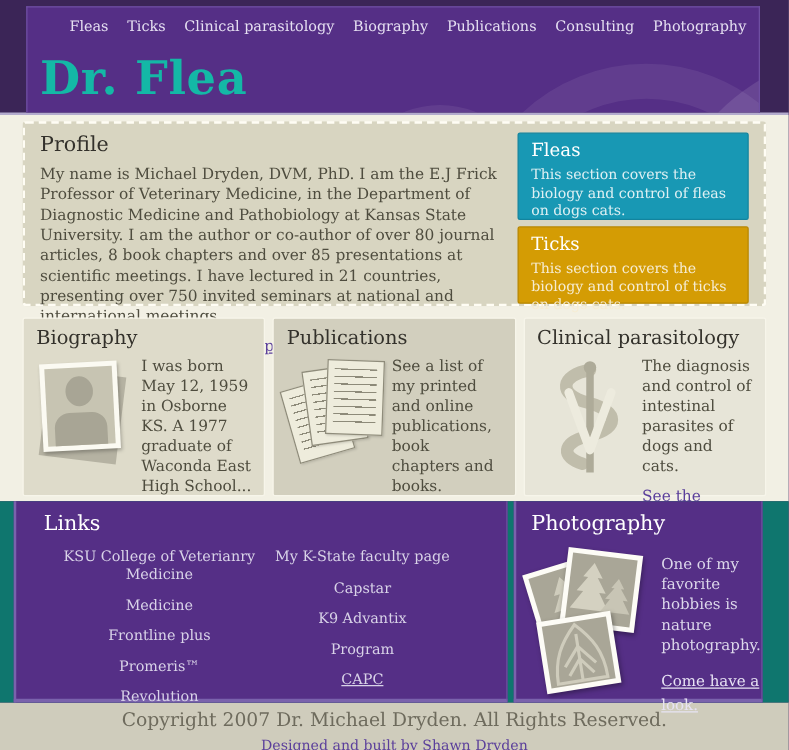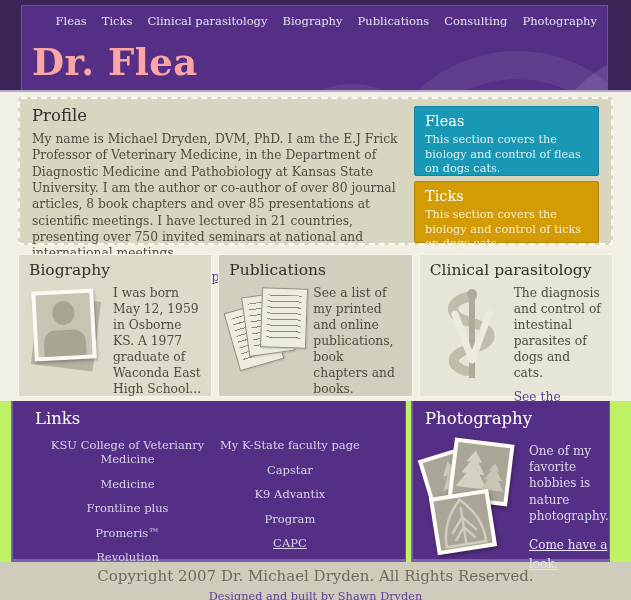--- a/index.html
+++ b/index.html
@@ -19,21 +19,21 @@
   .arc.a1{width:150px;height:150px;left:255px;top:78px;border-width:16px;}
   .arc.a2{width:290px;height:290px;left:350px;top:45px;border-width:28px;}
   .arc.a3{width:330px;height:330px;left:505px;top:35px;border-width:32px;background:rgba(255,255,255,0.04);}
   .main-nav{
     position:absolute;top:8px;right:10px;display:flex;gap:15px;
     font-size:11.5px;color:#e6e0f2;z-index:5;
   }
   .main-nav span{cursor:pointer;white-space:nowrap;}
   .logo{
     position:absolute;left:10px;bottom:6px;z-index:5;
-    font-size:37px;font-weight:bold;color:#fca5a5;letter-spacing:0.5px;
+    font-size:37px;font-weight:bold;color:#14b8a6;letter-spacing:0.5px;
   }
   
   .main-area{height:309px;background:#f2f0e4;box-sizing:border-box;padding:5px 18px 0 18px;}
   .profile-box{
     position:relative;height:148px;box-sizing:border-box;
     background:#d8d5c1;border:2px dashed #fffdf4;border-radius:3px;
     padding:5px 12px;
   }
   .profile-box h2{margin:2px 0 6px 0;font-size:16.5px;font-weight:normal;color:#33312b;}
   .profile-box p{margin:0;width:372px;font-size:12.3px;line-height:1.33;color:#4e4c3e;}
@@ -79,21 +79,21 @@
     position:absolute;width:44px;height:58px;background:#eeecdc;border:1px solid #8f8c7b;
     box-shadow:1px 1px 2px rgba(0,0,0,0.15);
   }
   .paper .lines{margin:6px 5px;height:44px;background:repeating-linear-gradient(180deg,#8d8a79 0 1px,transparent 1px 6px);}
   .paper.p1{left:2px;top:20px;transform:rotate(-16deg);}
   .paper.p2{left:16px;top:8px;transform:rotate(-8deg);}
   .paper.p3{left:32px;top:2px;transform:rotate(2deg);}
   
   .caduceus{width:84px;height:104px;flex-shrink:0;display:flex;justify-content:center;}
   
-  .purple-band{position:relative;height:161px;background:#bef264;}
+  .purple-band{position:relative;height:161px;background:#0f766e;}
   .band-panel{
     position:absolute;top:0;bottom:0;background:#552f86;box-sizing:border-box;
     border-left:2px solid #7a62ac;border-bottom:3px solid #7a62ac;border-right:1px solid #6f4f9f;
   }
   .links-panel{left:11px;width:395px;padding:6px 0 0 22px;}
   .photo-panel{left:411px;width:199px;padding:6px 0 0 12px;}
   .band-panel h2{margin:2px 0 10px 0;font-size:16.5px;font-weight:normal;color:#ffffff;}
   .link-cols{display:flex;}
   .link-col{display:flex;flex-direction:column;text-align:center;}
   .link-col.c1{width:185px;}

